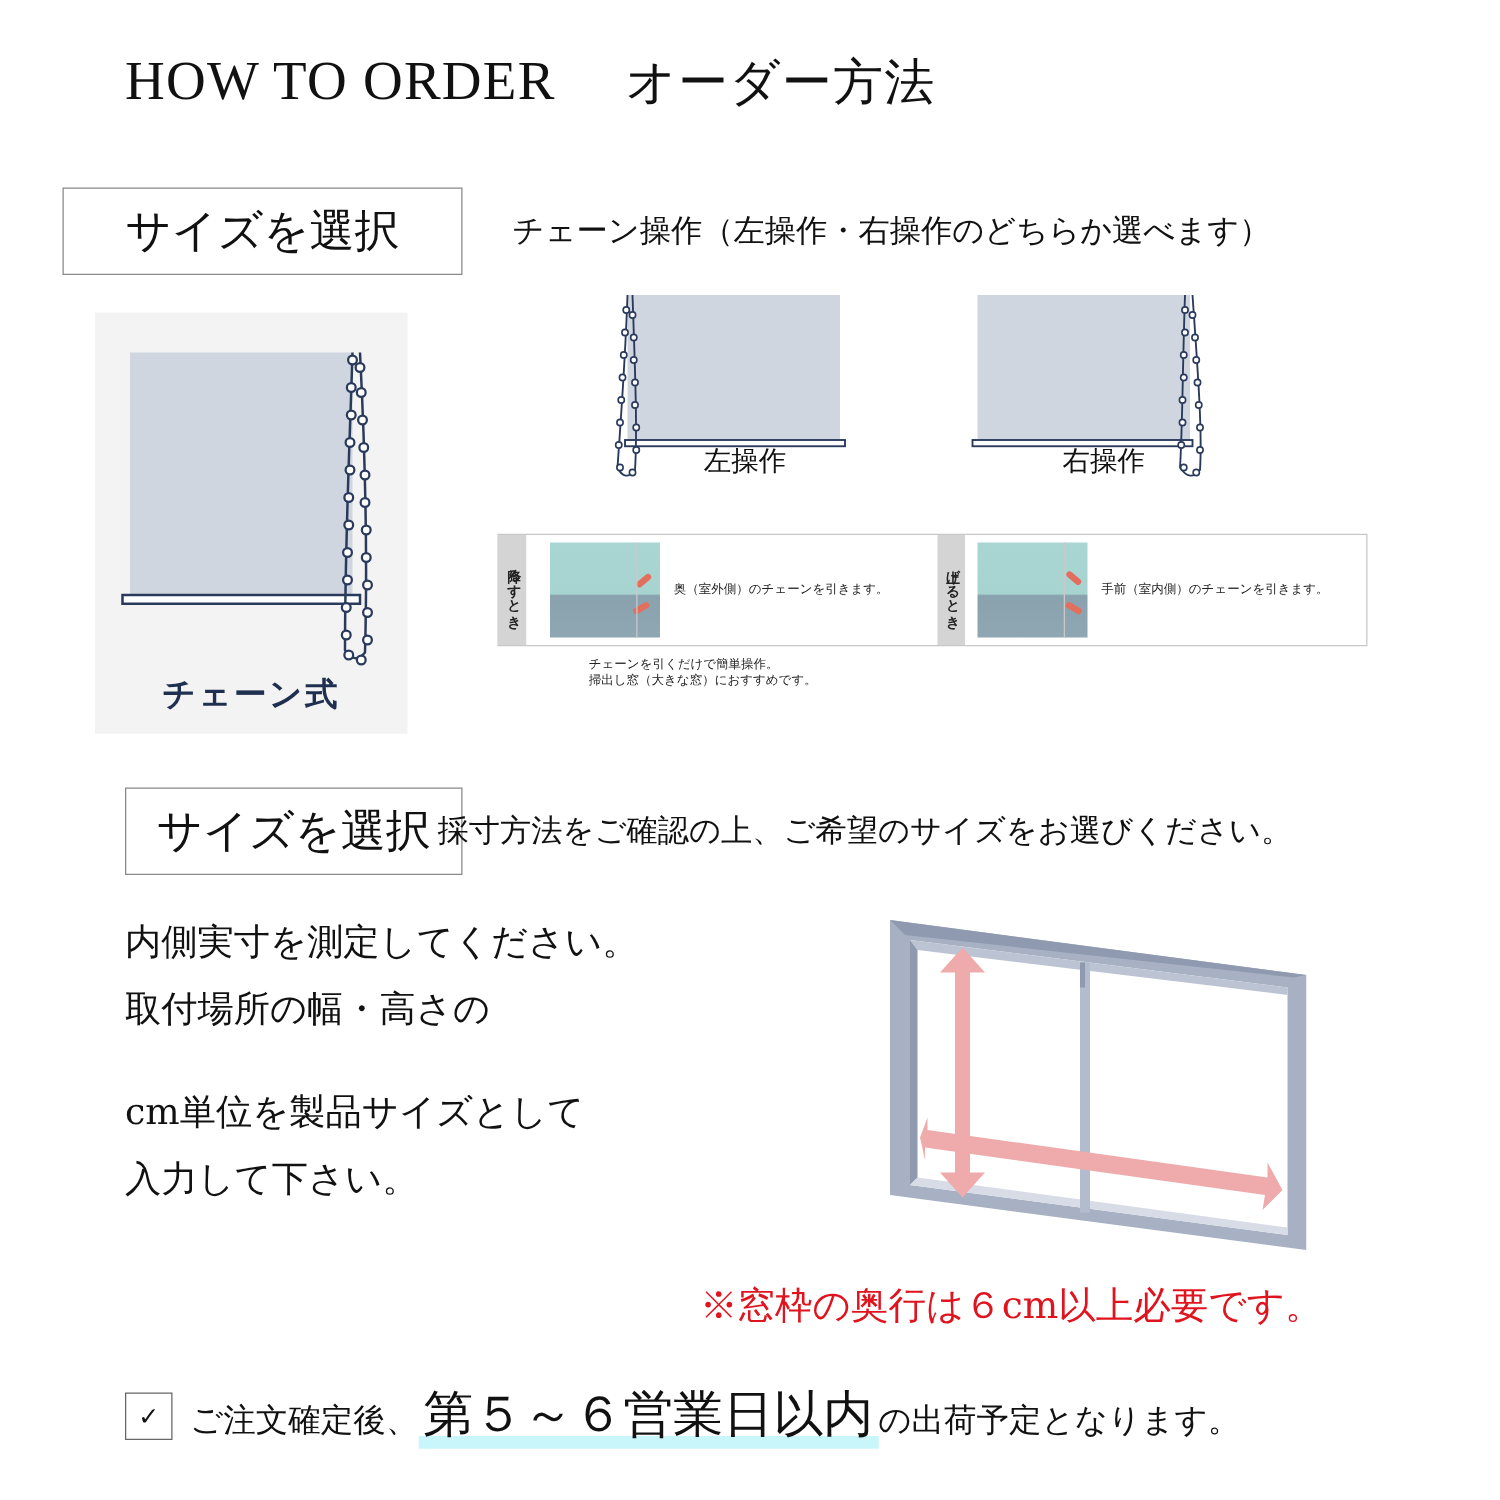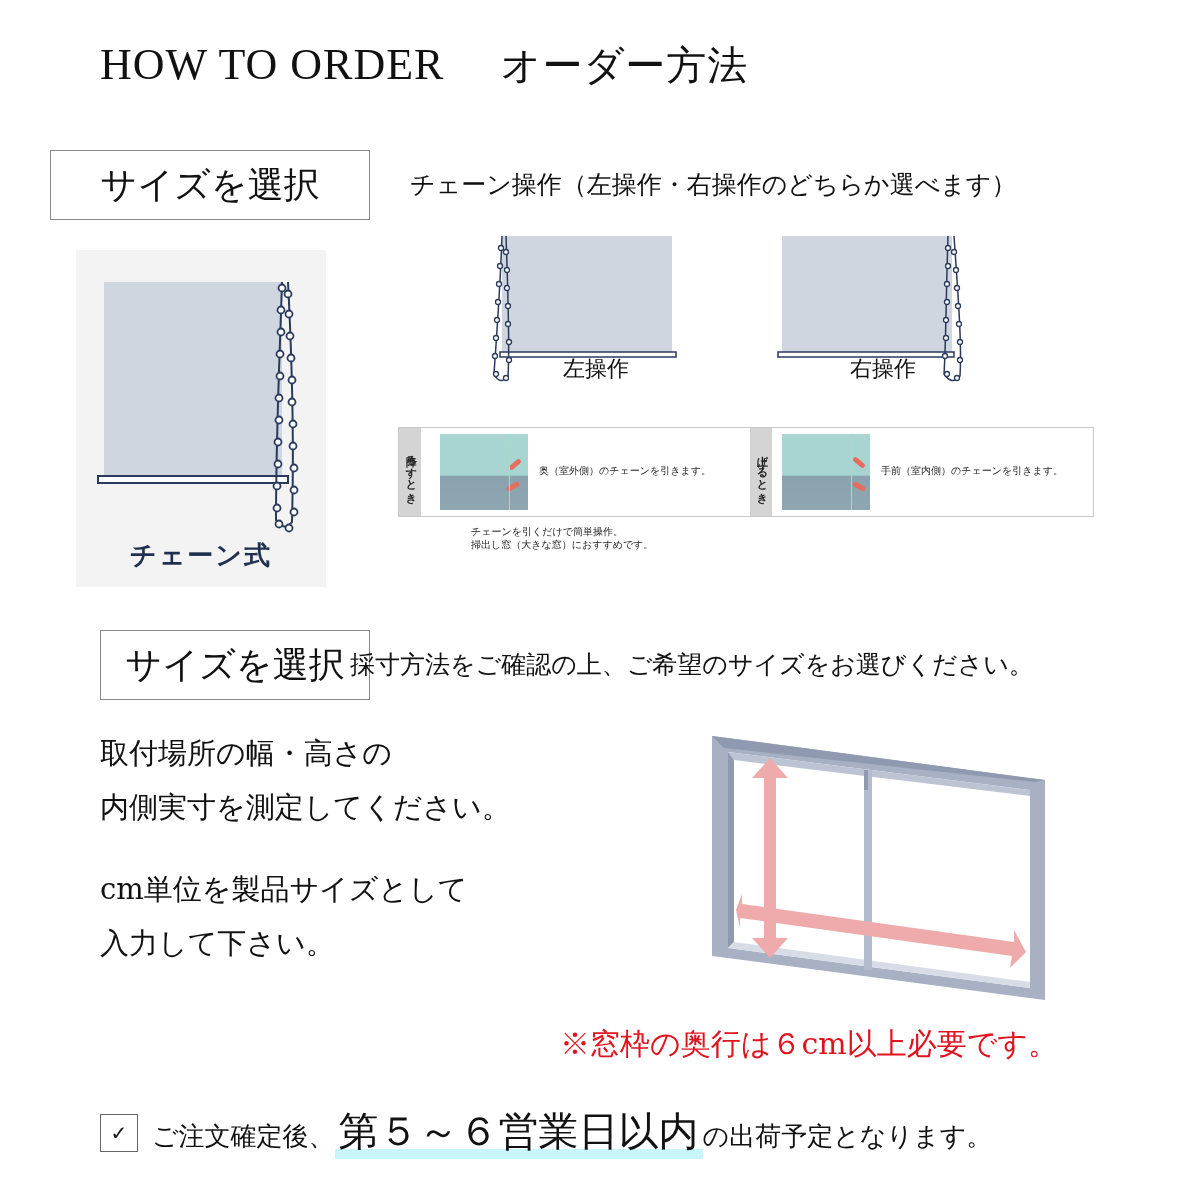--- a/index.html
+++ b/index.html
@@ -148,22 +148,22 @@
 </div>
 <div class="abs note-small" style="left:423px;top:525px;margin-left:48px;">
   <div>チェーンを引くだけで簡単操作。</div>
   <div>掃出し窓（大きな窓）におすすめです。</div>
 </div>
 
 <div class="abs boxlabel" style="left:60px;top:630px;width:268px;height:68px;margin-left:40px;">サイズを選択</div>
 <div class="abs desc" style="left:350px;top:648px;">採寸方法をご確認の上、ご希望のサイズをお選びください。</div>
 
 <div class="abs body-text" style="left:100px;top:726px;">
+  <div>内側実寸を測定してください。</div>
   <div>取付場所の幅・高さの</div>
-  <div>内側実寸を測定してください。</div>
   <div style="height:28px;"></div>
   <div>cm単位を製品サイズとして</div>
   <div>入力して下さい。</div>
 </div>
 
 <div class="abs" style="left:700px;top:720px;width:360px;height:300px;">
   <svg width="360" height="300" viewBox="0 0 360 300">
     <polygon points="12,16 345,60 345,280 12,236" fill="#a7b1c3"></polygon>
     <polygon points="12,16 345,60 335,62 24,28" fill="#8f9ab0"></polygon>
     <polygon points="28,32 330,70 330,268 28,228" fill="#ffffff"></polygon>

